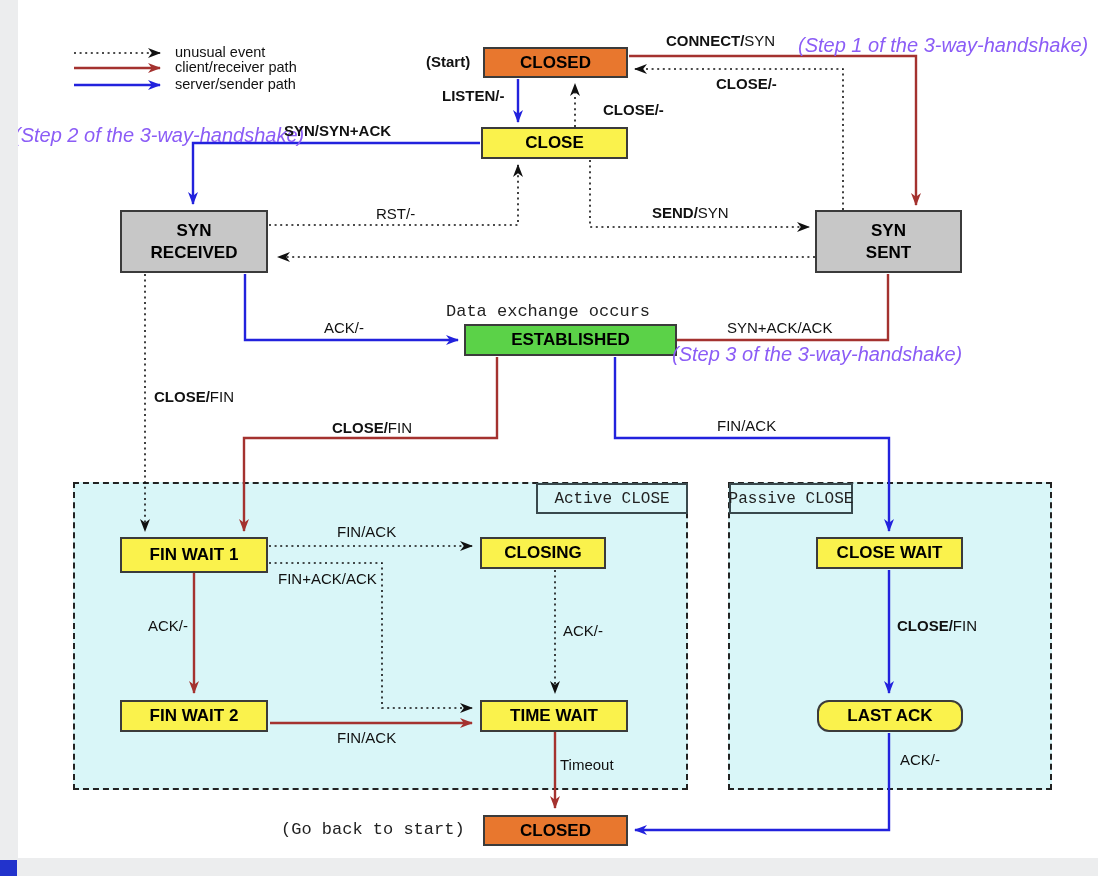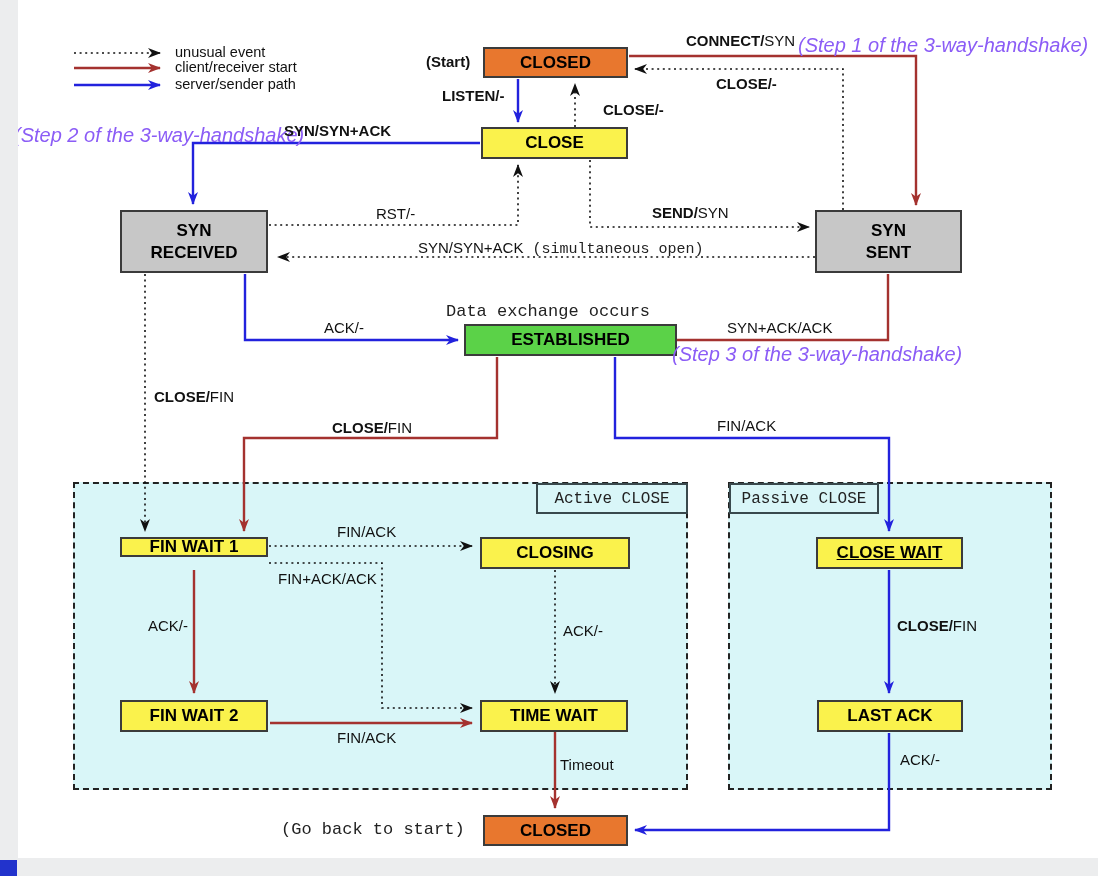--- a/index.html
+++ b/index.html
@@ -28,21 +28,21 @@
 </style>
 </head>
 <body>
 
 <div id="stage">
     <div class="container-box" style="left: 73px; top: 482px; width: 615px; height: 308px;"></div>
     <div class="container-label" style="left: 536px; top: 483px; width: 152px; height: 31px;">
       <span>Active CLOSE</span>
     </div>
     <div class="container-box" style="left: 728px; top: 482px; width: 324px; height: 308px;"></div>
-    <div class="container-label" style="left: 729px; top: 483px; width: 150px; height: 31px;">
+    <div class="container-label" style="left: 729px; top: 483px; width: 124px; height: 31px;">
       <span>Passive CLOSE</span>
     </div>
     <svg id="edge-layer" viewBox="0 0 1098 876">
       <defs>
         <marker id="arrow-dotted" markerUnits="userSpaceOnUse" markerWidth="15" markerHeight="12" refX="12" refY="5.5" orient="auto">
           <path d="M0,0.5 L13,5.5 L0,10.5 L3.8,5.5 Z" fill="#111111"></path>
         </marker>
         <marker id="arrow-client" markerUnits="userSpaceOnUse" markerWidth="15" markerHeight="12" refX="12" refY="5.5" orient="auto">
           <path d="M0,0.5 L13,5.5 L0,10.5 L3.8,5.5 Z" fill="#a4322f"></path>
         </marker>
@@ -85,67 +85,66 @@
       <span>SYN</span>
       <span>RECEIVED</span>
     </div>
     <div class="node" style="left: 815px; top: 210px; width: 147px; height: 63px; background: rgb(199, 199, 199);">
       <span>SYN</span>
       <span>SENT</span>
     </div>
     <div class="node" style="left: 464px; top: 324px; width: 213px; height: 32px; background: rgb(91, 210, 72);">
       <span>ESTABLISHED</span>
     </div>
-    <div class="node" style="left: 120px; top: 537px; width: 148px; height: 20px; background: rgb(250, 242, 76);">
+    <div class="node" style="left: 120px; top: 537px; width: 148px; height: 36px; background: rgb(250, 242, 76);">
       <span>FIN WAIT 1</span>
     </div>
-    <div class="node" style="left: 480px; top: 537px; width: 150px; height: 32px; background: rgb(250, 242, 76);">
+    <div class="node" style="left: 480px; top: 537px; width: 126px; height: 32px; background: rgb(250, 242, 76);">
       <span>CLOSING</span>
     </div>
-    <div class="node" style="left: 816px; top: 537px; width: 147px; height: 32px; background: rgb(250, 242, 76); text-decoration: underline;">
+    <div class="node" style="left: 816px; top: 537px; width: 147px; height: 32px; background: rgb(250, 242, 76);">
       <span>CLOSE WAIT</span>
     </div>
     <div class="node" style="left: 120px; top: 700px; width: 148px; height: 32px; background: rgb(250, 242, 76);">
       <span>FIN WAIT 2</span>
     </div>
     <div class="node" style="left: 480px; top: 700px; width: 148px; height: 32px; background: rgb(250, 242, 76);">
       <span>TIME WAIT</span>
     </div>
-    <div class="node" style="left: 817px; top: 700px; width: 146px; height: 32px; background: rgb(250, 242, 76);">
+    <div class="node" style="left: 817px; top: 700px; width: 146px; height: 32px; background: rgb(250, 242, 76); border-radius: 12px;">
       <span>LAST ACK</span>
     </div>
     <div class="node" style="left: 483px; top: 815px; width: 145px; height: 31px; background: rgb(232, 119, 46);">
       <span>CLOSED</span>
     </div>
     <div class="label" style="left: 426px; top: 53px;"><span class="part-b">(Start)</span></div>
-    <div class="label" style="left: 666px; top: 32px; margin-left: 20px;"><span class="part-b">CONNECT/</span><span class="part-r">SYN</span></div>
+    <div class="label" style="left: 666px; top: 32px;"><span class="part-b">CONNECT/</span><span class="part-r">SYN</span></div>
     <div class="label" style="left: 798px; top: 34px;"><span class="part-mi">(Step 1 of the 3-way-handshake)</span></div>
     <div class="label" style="left: 716px; top: 75px;"><span class="part-b">CLOSE/-</span></div>
     <div class="label" style="left: 442px; top: 87px;"><span class="part-b">LISTEN/-</span></div>
     <div class="label" style="left: 603px; top: 101px;"><span class="part-b">CLOSE/-</span></div>
     <div class="label" style="left: 14px; top: 124px;"><span class="part-mi">(Step 2 of the 3-way-handshake)</span></div>
     <div class="label" style="left: 284px; top: 122px;"><span class="part-b">SYN/SYN+ACK</span></div>
     <div class="label" style="left: 376px; top: 205px;"><span class="part-r">RST/-</span></div>
     <div class="label" style="left: 652px; top: 204px;"><span class="part-b">SEND/</span><span class="part-r">SYN</span></div>
-    <div class="label" style="left: 418px; top: 239px;"><span class="part-r">SYN/SYN+ACK</span><span class="part-m"> (simultaneous open)</span></div>
     <div class="label" style="left: 446px; top: 302px;"><span class="part-lg">Data exchange occurs</span></div>
     <div class="label" style="left: 324px; top: 319px;"><span class="part-r">ACK/-</span></div>
     <div class="label" style="left: 727px; top: 319px;"><span class="part-r">SYN+ACK/ACK</span></div>
     <div class="label" style="left: 672px; top: 343px;"><span class="part-mi">(Step 3 of the 3-way-handshake)</span></div>
     <div class="label" style="left: 154px; top: 388px;"><span class="part-b">CLOSE/</span><span class="part-r">FIN</span></div>
     <div class="label" style="left: 332px; top: 419px;"><span class="part-b">CLOSE/</span><span class="part-r">FIN</span></div>
     <div class="label" style="left: 717px; top: 417px;"><span class="part-r">FIN/ACK</span></div>
     <div class="label" style="left: 337px; top: 523px;"><span class="part-r">FIN/ACK</span></div>
     <div class="label" style="left: 278px; top: 570px;"><span class="part-r">FIN+ACK/ACK</span></div>
     <div class="label" style="left: 148px; top: 617px;"><span class="part-r">ACK/-</span></div>
     <div class="label" style="left: 563px; top: 622px;"><span class="part-r">ACK/-</span></div>
     <div class="label" style="left: 897px; top: 617px;"><span class="part-b">CLOSE/</span><span class="part-r">FIN</span></div>
     <div class="label" style="left: 337px; top: 729px;"><span class="part-r">FIN/ACK</span></div>
     <div class="label" style="left: 560px; top: 756px;"><span class="part-r">Timeout</span></div>
     <div class="label" style="left: 900px; top: 751px;"><span class="part-r">ACK/-</span></div>
     <div class="label" style="left: 281px; top: 820px;"><span class="part-lg">(Go back to start)</span></div>
     <div class="legend-label" style="left: 175px; top: 44px;"><span>unusual event</span></div>
-    <div class="legend-label" style="left: 175px; top: 59px;"><span>client/receiver start</span></div>
+    <div class="legend-label" style="left: 175px; top: 59px;"><span>client/receiver path</span></div>
     <div class="legend-label" style="left: 175px; top: 76px;"><span>server/sender path</span></div>
     <div class="gutter" style="left: 0px; top: 0px; width: 18px; height: 876px;"></div>
     <div class="gutter" style="left: 0px; top: 858px; width: 1098px; height: 18px;"></div>
     <div class="corner" style="left: 0px; top: 860px; width: 17px; height: 16px; background: rgb(34, 51, 204);"></div>
   </div>
 
 </body></html>

